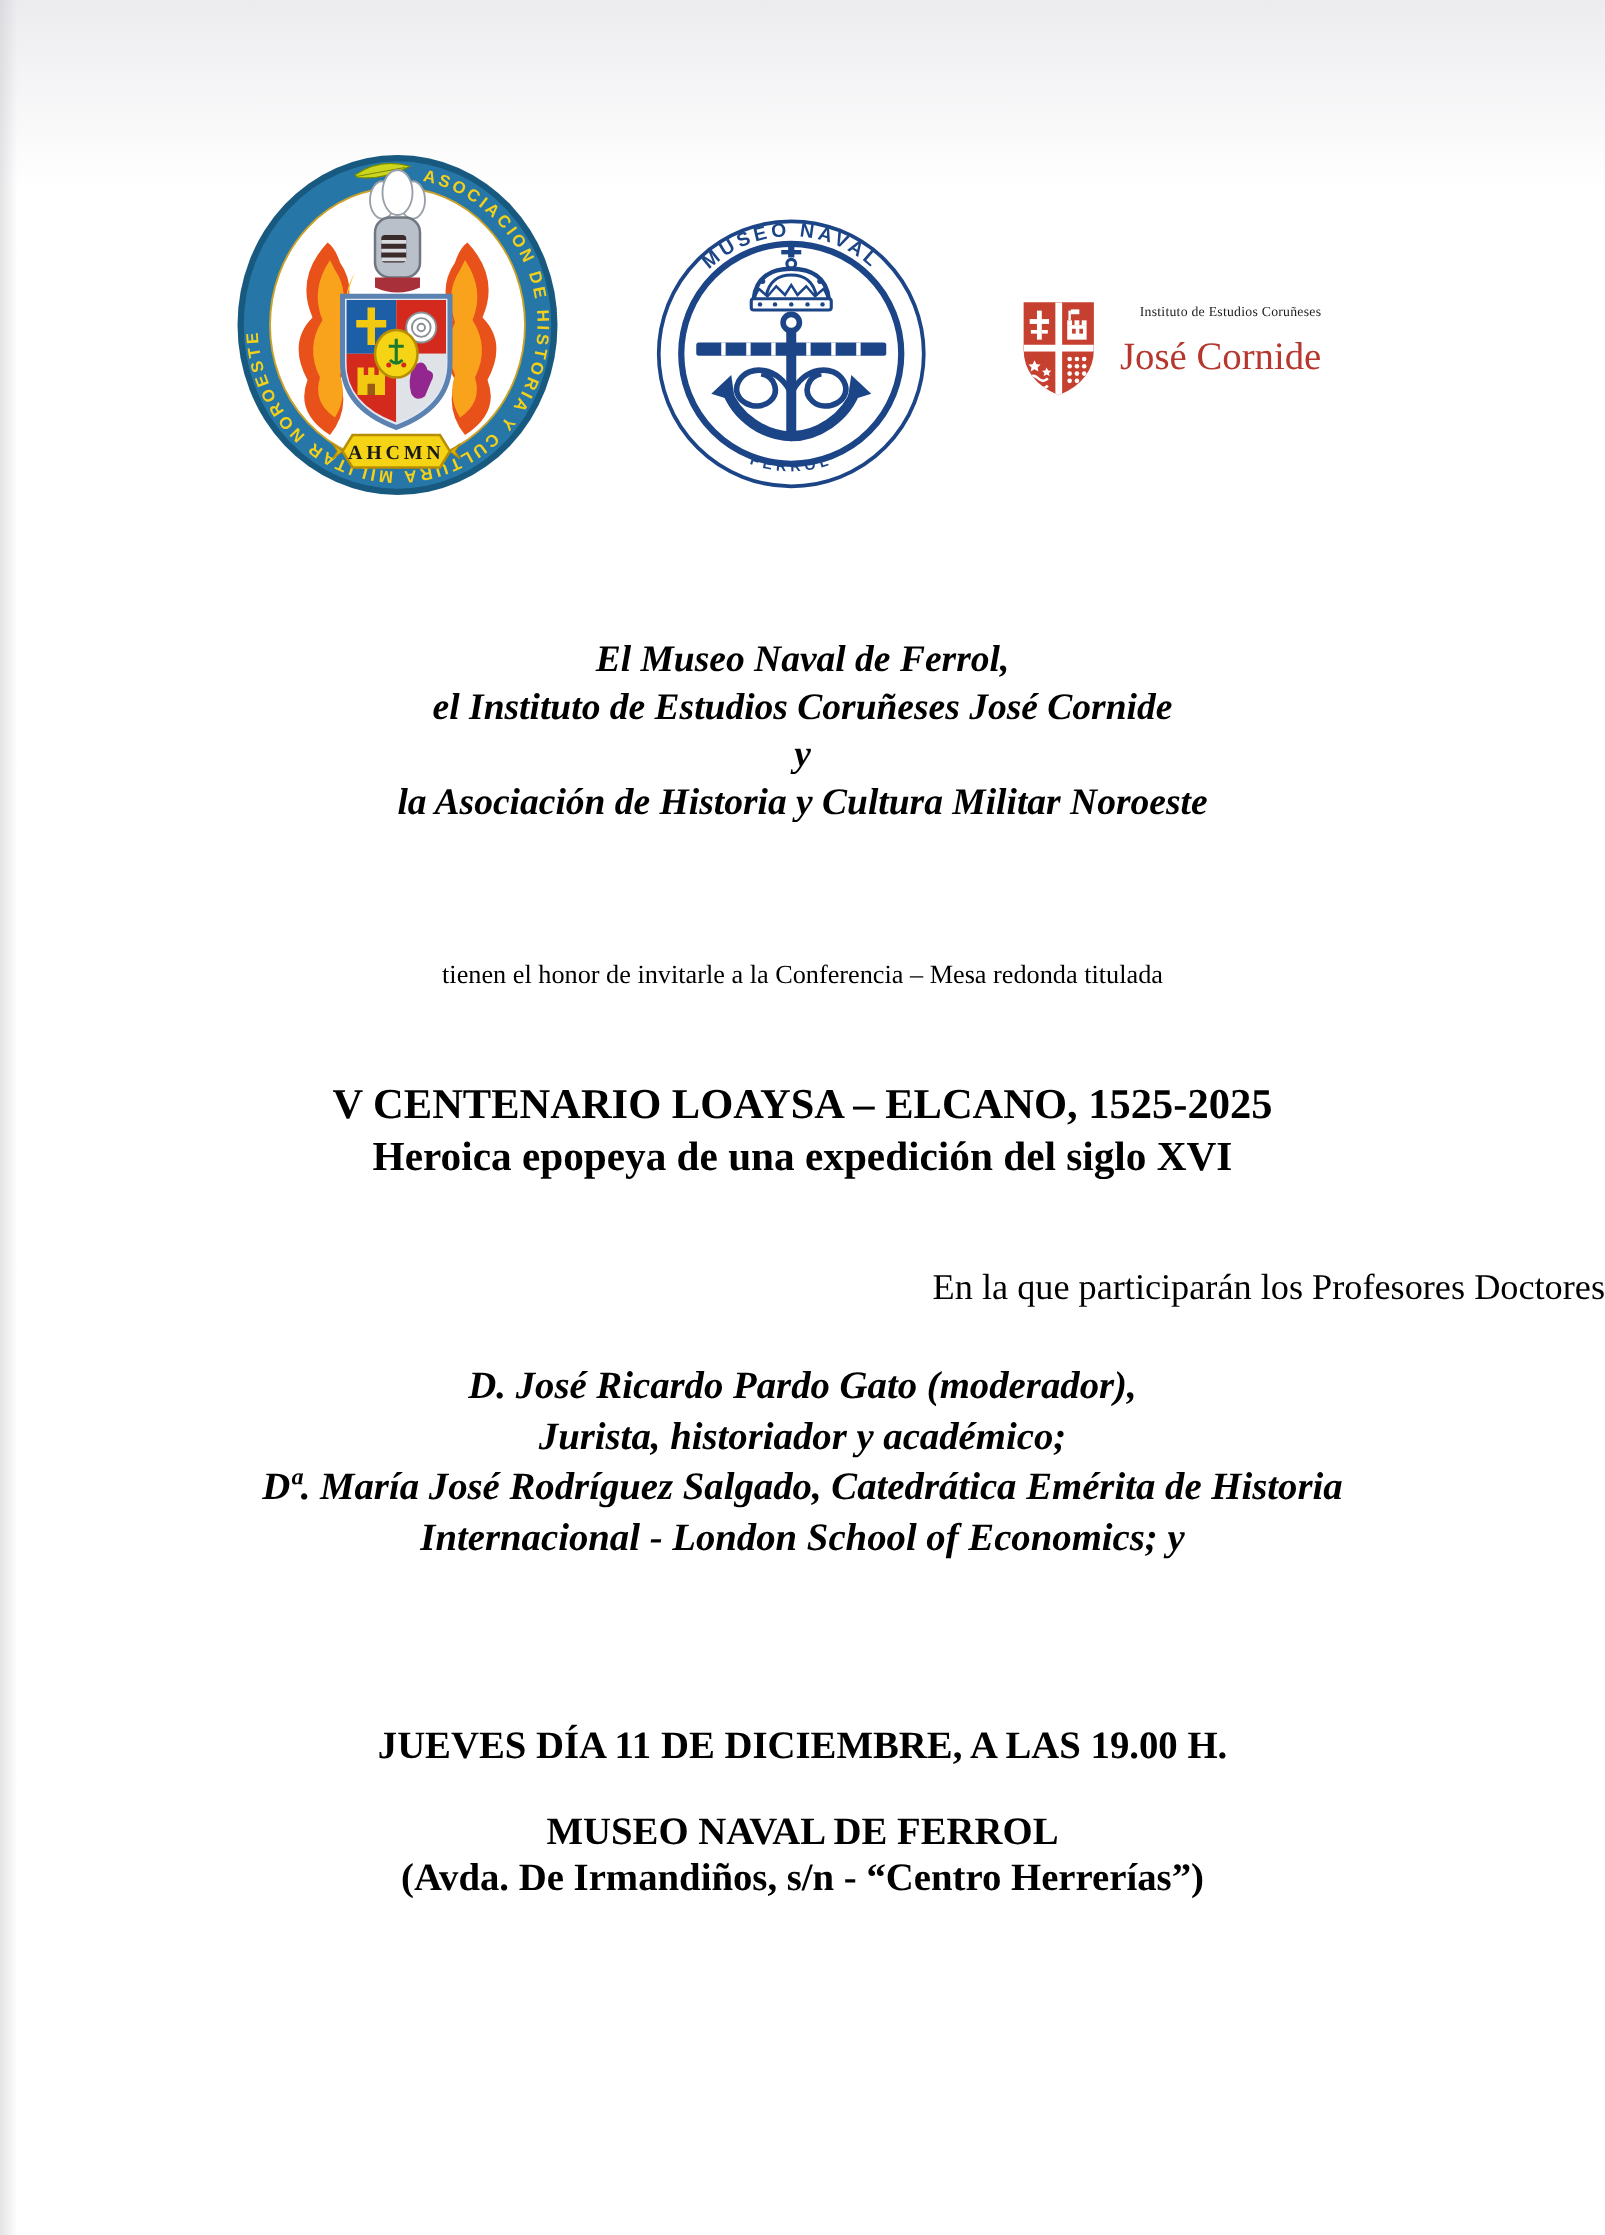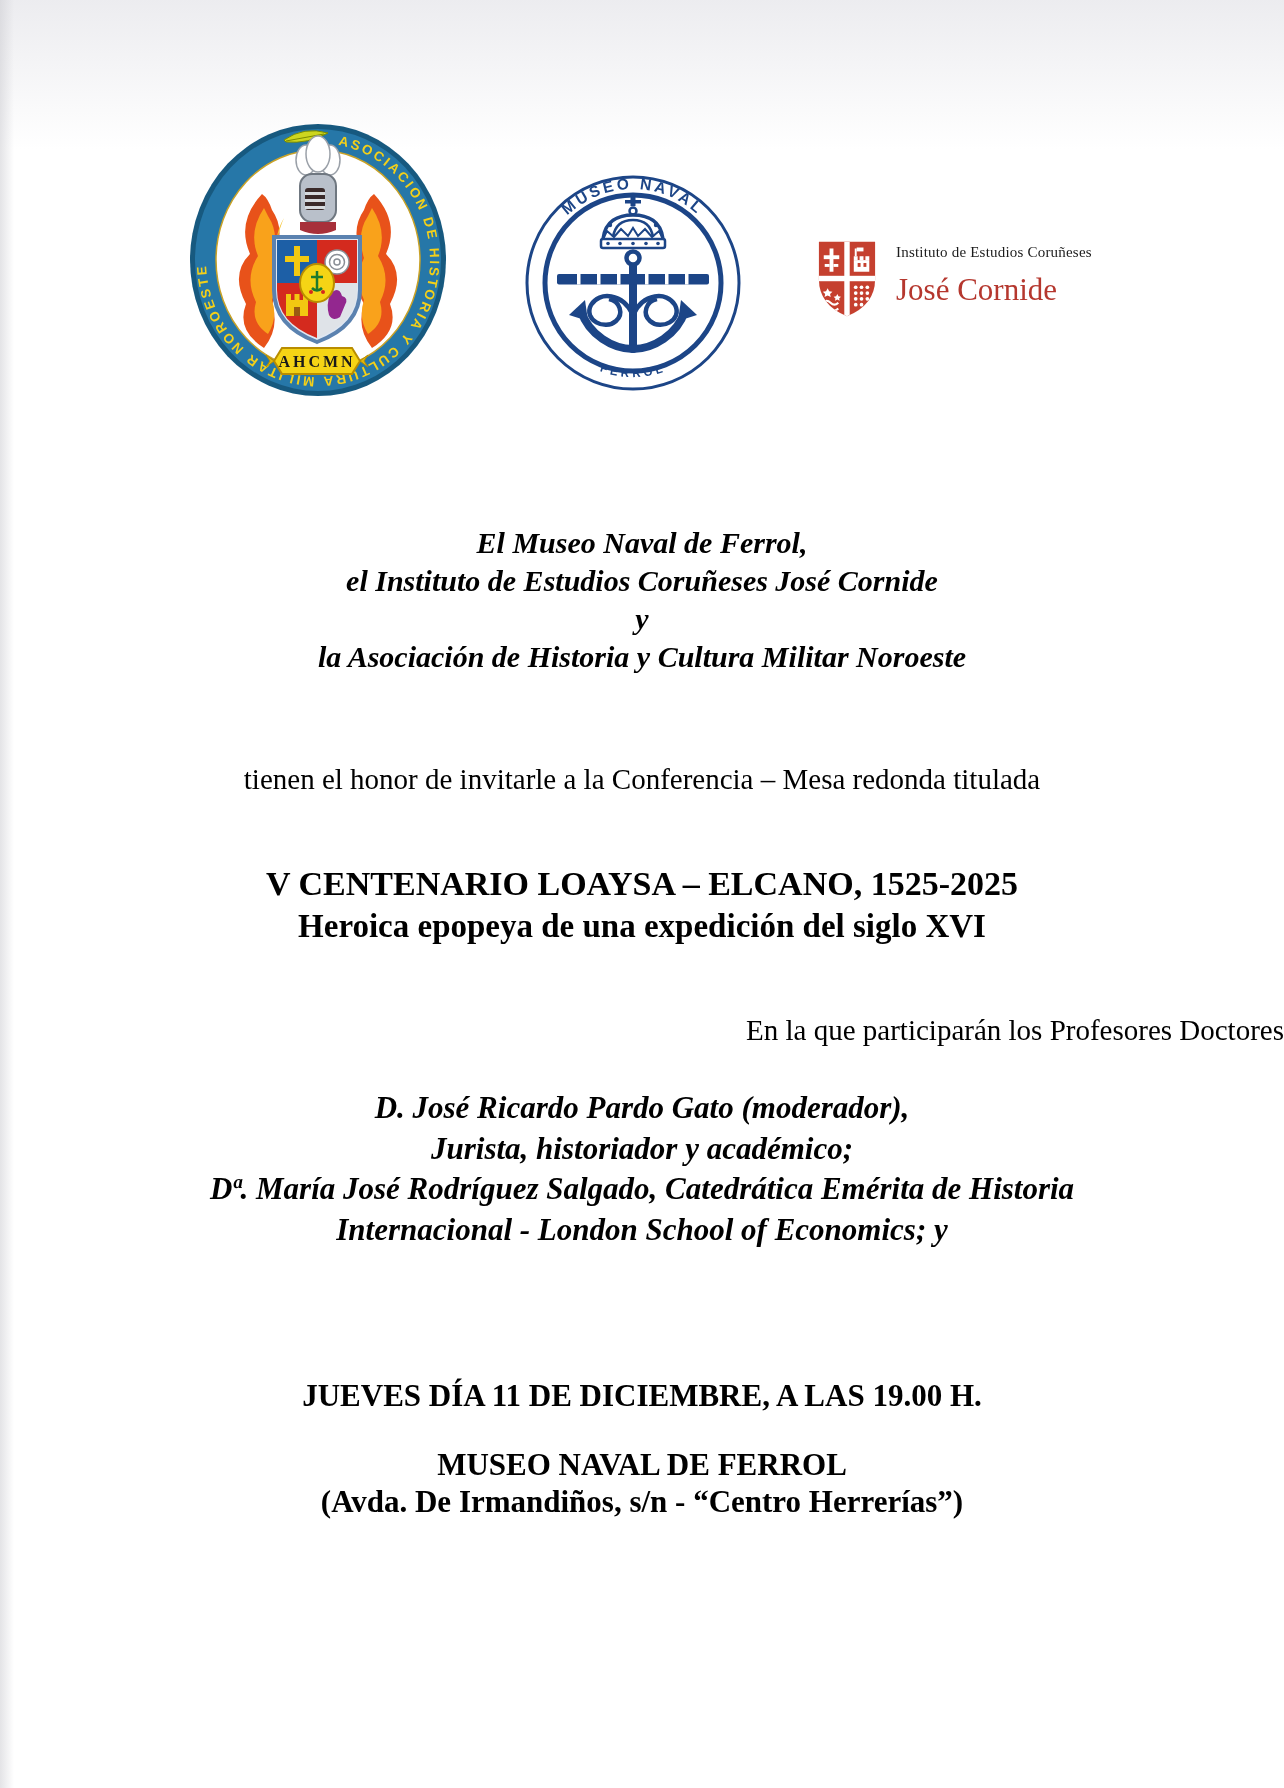--- a/index.html
+++ b/index.html
@@ -14,25 +14,25 @@
       #ffffff;
     font-family:"Liberation Serif", serif;
     color:#000;
   }
   .logos{position:absolute;left:0;top:0;width:1284px;height:420px;}
   .logo-ahcmn{position:absolute;left:188px;top:122px;width:260px;height:278px;}
   .logo-museo{position:absolute;left:523px;top:172px;width:220px;height:222px;}
   .logo-cornide{position:absolute;left:816px;top:238px;display:flex;align-items:flex-start;}
   .cornide-shield{width:62px;height:82px;flex:0 0 auto;}
   .cornide-text{margin-left:18px;padding-top:6px;text-align:left;}
-  .cornide-line1{font-size:15px;color:#1c1c1c;letter-spacing:.2px;}
+  .cornide-line1{font-size:11px;color:#1c1c1c;letter-spacing:.2px;text-align:right;}
   .cornide-line2{font-size:31px;color:#b5372e;margin-top:11px;}
   .txt{position:absolute;left:0;width:1284px;text-align:center;}
-  .org{top:524px;font-size:30px;font-weight:bold;font-style:italic;line-height:38px;}
-  .honor{top:762px;font-size:29px;line-height:34px;}
+  .org{top:509px;font-size:30px;font-weight:bold;font-style:italic;line-height:38px;}
+  .honor{top:762px;font-size:21px;line-height:34px;}
   .title-block{top:862px;line-height:43px;}
   .title1{font-size:34px;font-weight:bold;}
   .title2{font-size:33px;font-weight:bold;}
   .intro{top:1014px;font-size:29px;text-align:right;}
   .speakers{top:1088px;font-size:31px;font-weight:bold;line-height:40.5px;font-style:italic;}
   .date-line{top:1378px;font-size:31px;font-weight:bold;}
   .venue{top:1446px;font-size:31px;font-weight:bold;line-height:37px;}
   p{margin:0;}
 </style>
 </head>

